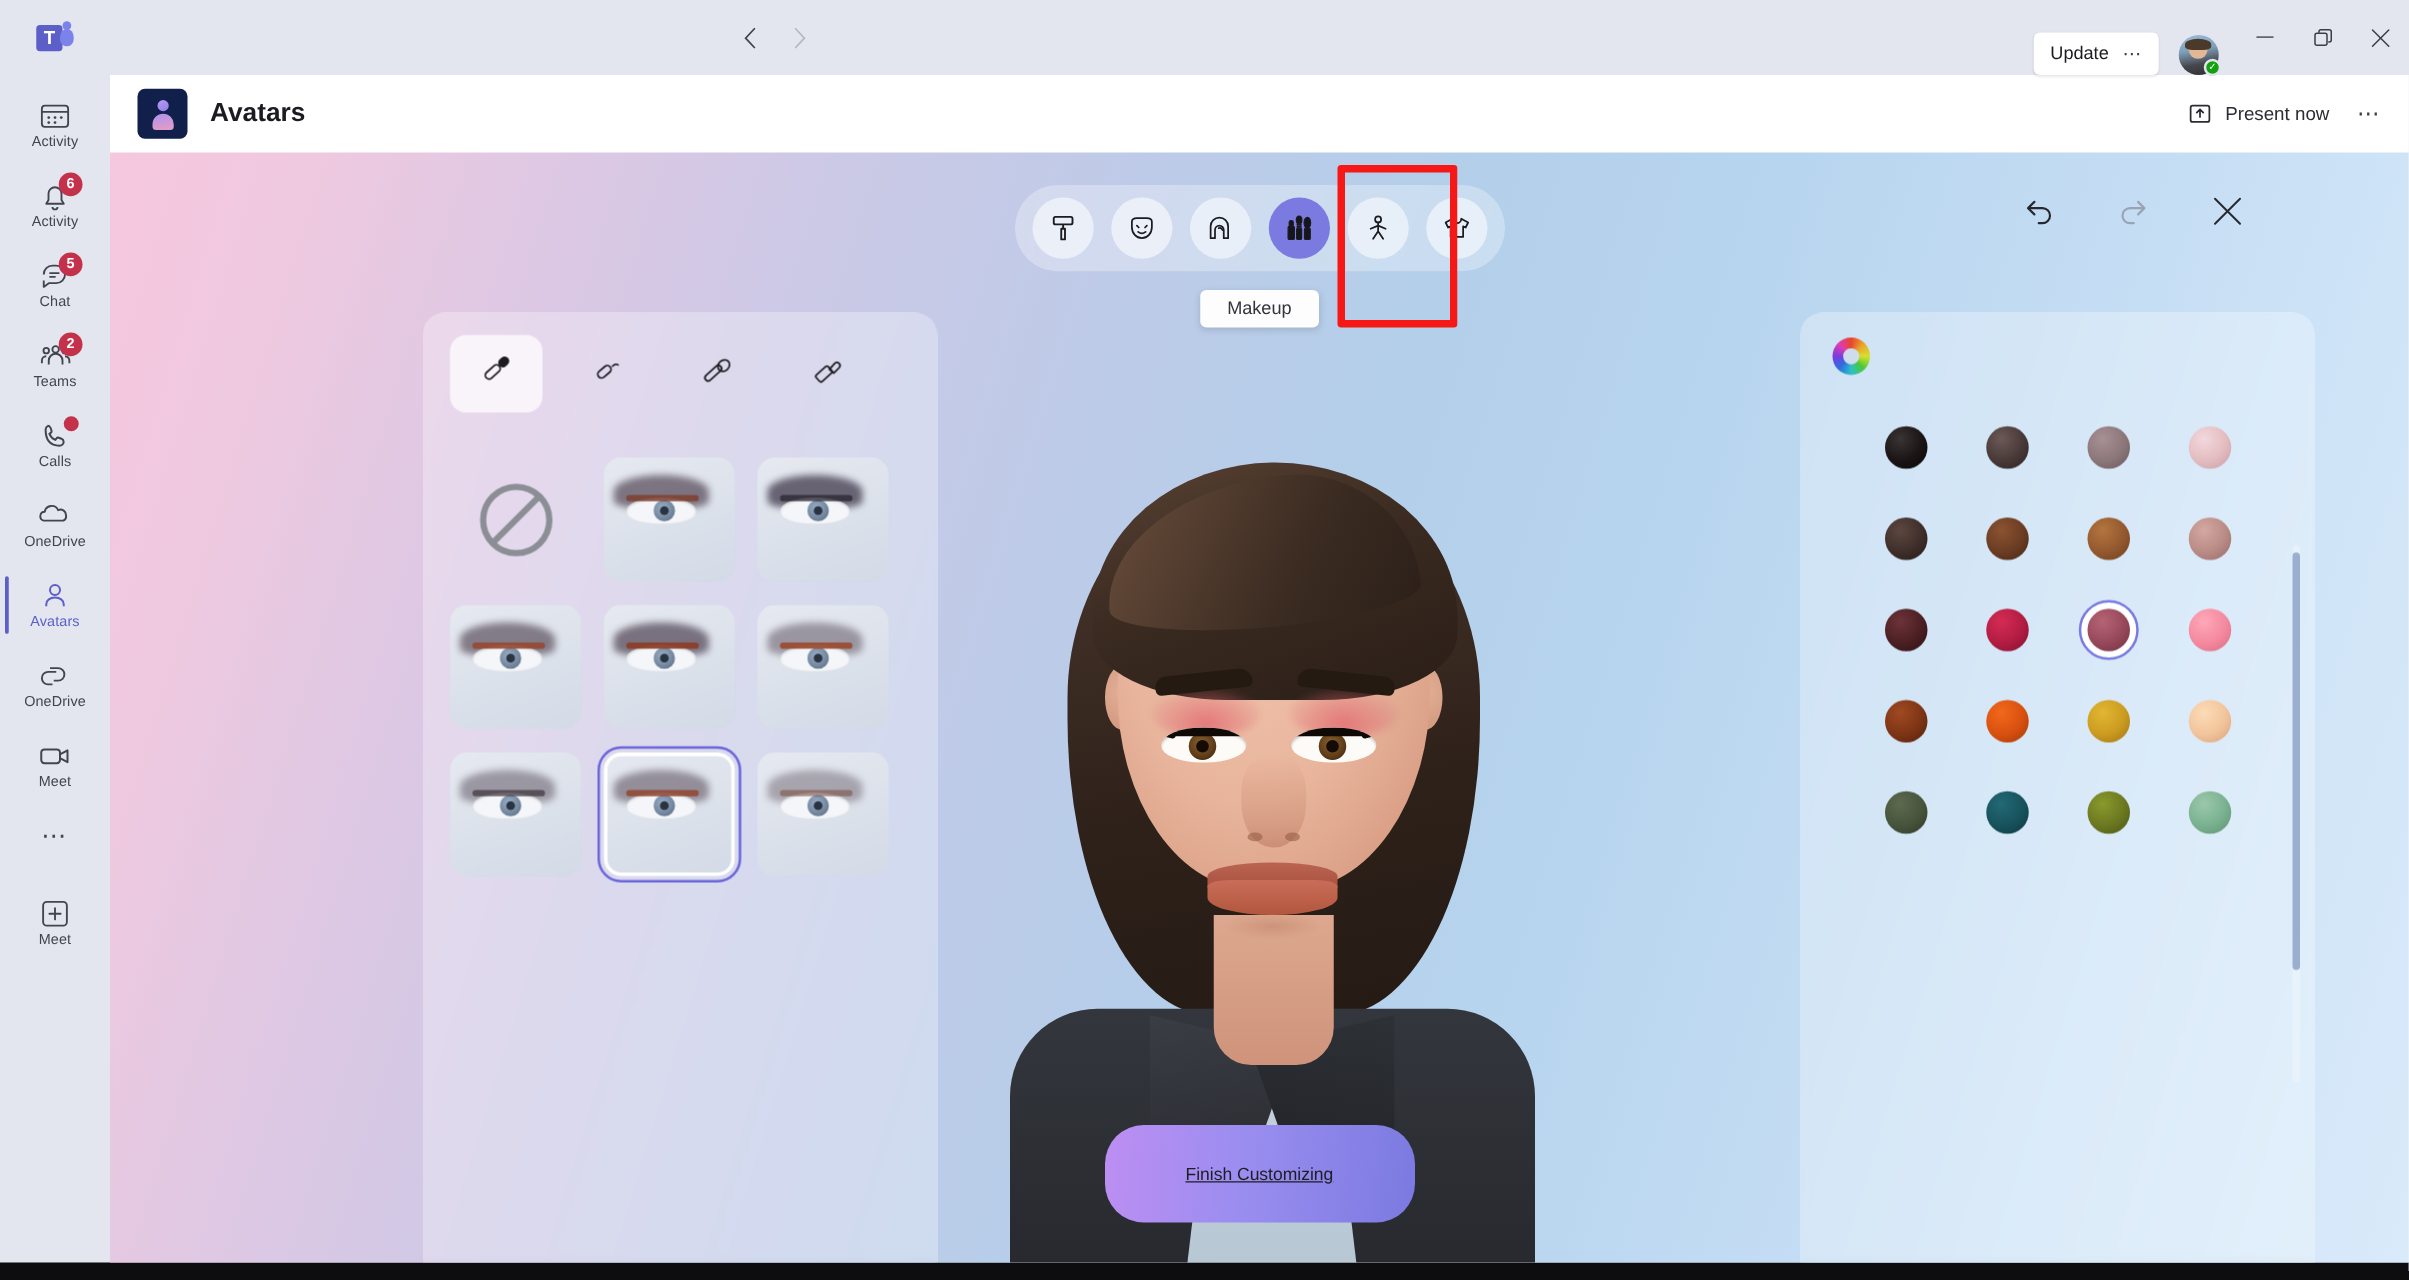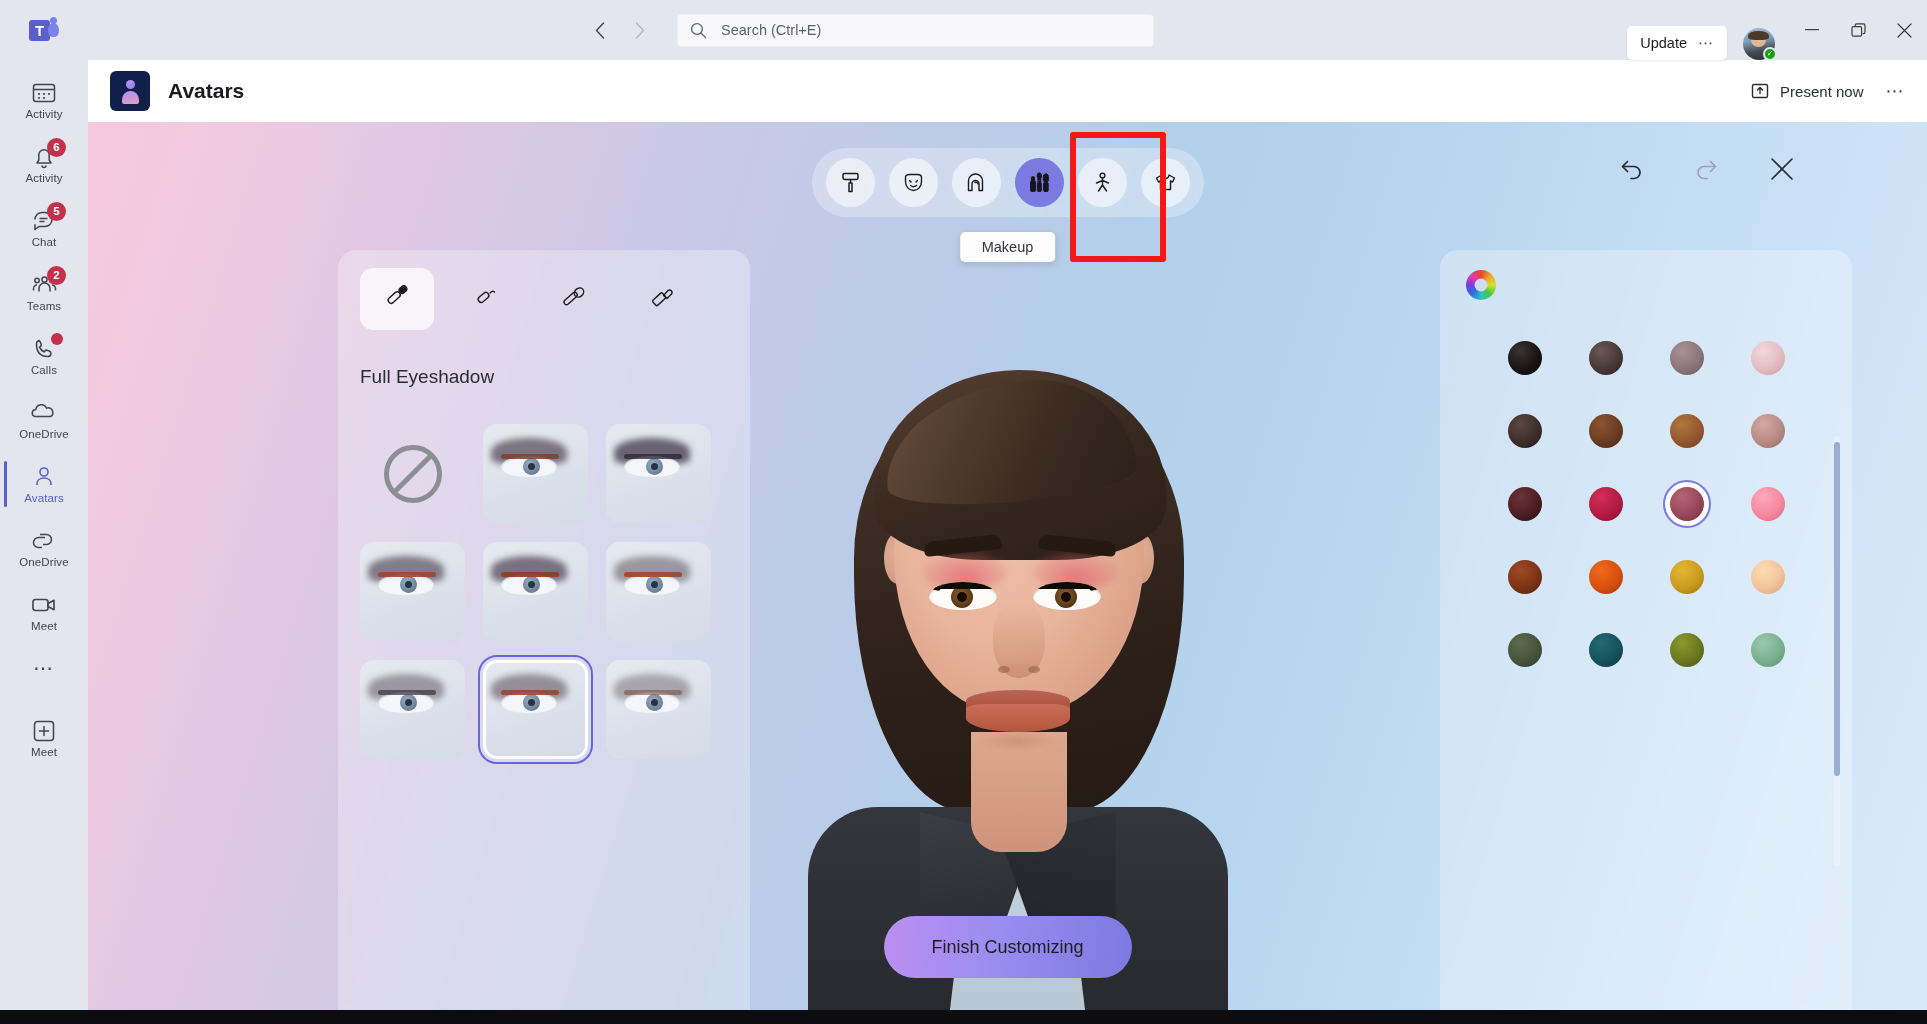--- a/index.html
+++ b/index.html
@@ -373,24 +373,25 @@
     position: absolute; right: 12px; top: 186px;
     width: 6px; height: 430px; background: rgba(255,255,255,.25); border-radius: 3px;
   }
   .scrollthumb { position:absolute; left:0; top:6px; width:6px; height:334px;
     background: #9aaed0; border-radius: 3px; cursor: pointer; }
 
   
   .finish-btn {
     position: absolute; left: 50%; transform: translateX(-50%);
     bottom: 32px;
-    width: 248px; height: 62px; border-radius: 31px; border: 0;
+    width: 248px; height: 78px; border-radius: 31px; border: 0;
     background: linear-gradient(95deg,#bd8ef2 0%,#9a8df0 45%,#7b7ae0 100%);
-    color: #1d1d22; font-size: 18px; cursor: pointer;
+    color: #1d1d22; font-size: 14px; cursor: pointer;
     font-family: "Liberation Sans", sans-serif;
+    text-decoration: underline;
   }
 
   .taskbar { height: 14px; flex: 0 0 14px; background: #0d0d10; }
 </style>
 </head>
 <body>
 
 <div id="app">
 
   <div class="titlebar">
@@ -409,29 +410,20 @@
           <path d="M8.5 1L1.5 8.5L8.5 16" stroke="currentColor" stroke-width="1.4" stroke-linecap="round"></path>
         </svg>
       </button>
       <button class="navbtn disabled">
         <svg width="10" height="17" viewBox="0 0 10 17" fill="none">
           <path d="M1.5 1L8.5 8.5L1.5 16" stroke="currentColor" stroke-width="1.4" stroke-linecap="round"></path>
         </svg>
       </button>
     </div>
 
-    <div class="searchbox">
-      <span class="sicon">
-        <svg width="17" height="17" viewBox="0 0 17 17" fill="none">
-          <circle cx="7" cy="7" r="5.4" stroke="#5f6269" stroke-width="1.3"></circle>
-          <path d="M11 11L15.6 15.6" stroke="#5f6269" stroke-width="1.3" stroke-linecap="round"></path>
-        </svg>
-      </span>
-      <span>Search (Ctrl+E)</span>
-    </div>
 
     <div class="tb-right">
       <div class="updatechip">
         <span>Update</span>
         <span class="dots">⋯</span>
       </div>
 
       <div class="avatar-pic">
         <span class="presence">✓</span>
       </div>
@@ -710,21 +702,20 @@
               </svg>
             </button>
             <button class="sub-tab">
               <svg width="34" height="34" viewBox="0 0 34 34" fill="none" stroke="#1b1b20" stroke-width="1.4">
                 <rect x="8" y="19" width="13" height="7" rx="1.6" transform="rotate(-42 8 19)"></rect>
                 <path d="M19.5 13.5l4.5-5a2.5 2.5 0 013.5 3.5l-4.5 4.5z" stroke-linejoin="round"></path>
               </svg>
             </button>
           </div>
 
-          <div class="panel-title">Full Eyeshadow</div>
 
           <div class="thumb-grid">
             <div class="thumb none">
               <div class="noicon"></div>
             </div>
             <div class="thumb">
                 <div class="t-skin"></div>
                 <div class="t-lid" style="background:rgba(84,72,86,.72)"></div>
                 <div class="t-ball"></div>
                 <div class="t-iris"></div>

